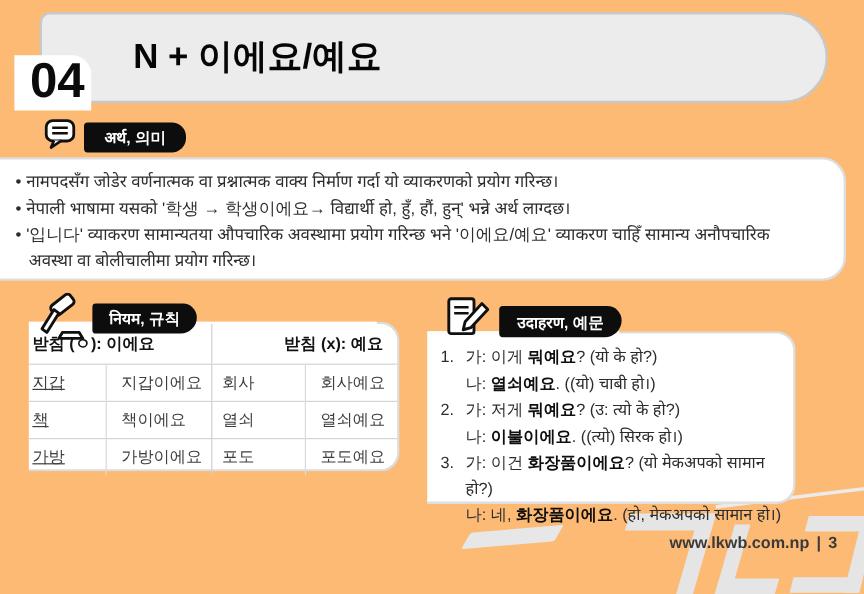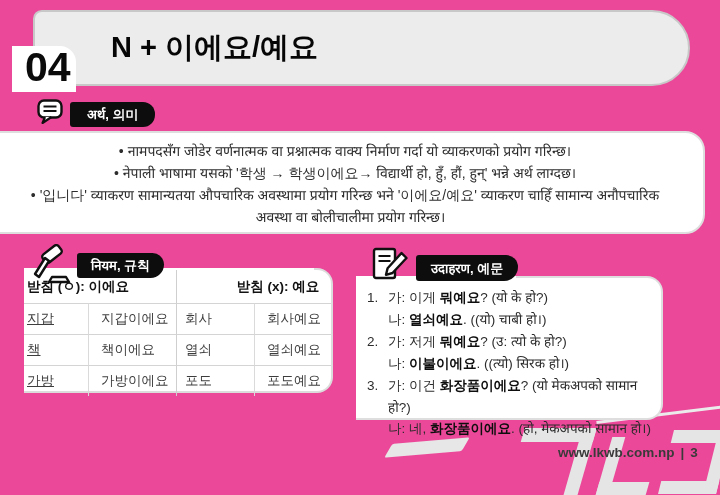--- a/index.html
+++ b/index.html
@@ -1,16 +1,16 @@
 <!DOCTYPE html>
 <html><head>
 <meta charset="utf-8">
 <style>
   html,body{margin:0;padding:0;background:#fff;}
-  #page{position:relative;width:720px;height:495px;background:#ec4899;overflow:hidden;
+  #page{position:relative;width:720px;height:495px;background:#fdba74;overflow:hidden;
         font-family:"Liberation Sans","DejaVu Sans",sans-serif;color:#222;}
 
   
   .banner{position:absolute;left:33px;top:10px;width:657px;height:76px;box-sizing:border-box;
           background:#ececec;border:2.5px solid #c8c8c8;border-radius:10px 44px 44px 10px;z-index:1;}
   .notch{position:absolute;left:12px;top:46px;width:64px;height:46px;background:#fff;
          border-radius:0 16px 0 0;z-index:2;}
   .lesson-num{position:absolute;left:25px;top:47px;z-index:3;font-size:41px;font-weight:bold;
               color:#0b0b0b;line-height:1;}
   .page-title{position:absolute;left:111px;top:28px;z-index:3;font-size:29px;font-weight:bold;color:#060606;}
@@ -23,21 +23,21 @@
   .badge-examples{left:416px;top:255px;height:26px;padding:0 15px;border-radius:3px 12px 14px 3px;}
   .icon{position:absolute;z-index:4;line-height:0;}
   .icon-meaning{left:37px;top:99px;}
   .icon-rules{left:30px;top:244px;}
   .icon-examples{left:372px;top:247px;}
 
   
   .meaning-box{position:absolute;left:-22px;top:131px;width:727px;height:103px;box-sizing:border-box;
                background:#fff;border:2.5px solid #dedede;border-radius:20px;z-index:1;
                padding:7px 26px 0 33px;}
-  .bullet-item{font-size:14px;line-height:22px;color:#2d2d2d;padding-left:11px;text-indent:-11px;text-align:center;}
+  .bullet-item{font-size:14px;line-height:22px;color:#2d2d2d;padding-left:11px;text-indent:-11px;}
 
   
   .rules-box{position:absolute;left:24px;top:268px;width:309px;height:125px;box-sizing:border-box;
              border:2px solid #dcdcdc;border-left:none;border-radius:0 16px 16px 0;z-index:1;background:#fff;}
   .rules-top-mask{position:absolute;top:-2px;left:0;width:290px;height:2px;background:#fff;}
   .rules-grid{display:grid;grid-template-columns:64px 88px 78px 77px;}
   .rg-h{height:33px;line-height:33px;font-weight:bold;font-size:13.5px;color:#121212;white-space:nowrap;overflow:hidden;padding-left:48px;}
   .rg-h1{grid-column:1/3;padding-left:3px;}
   .rg-h2{grid-column:3/5;text-align:center;border-left:1.5px solid #cfcfcf;}
   .rg-c{height:30px;line-height:29px;font-size:13.5px;color:#3e3e3e;border-top:1.5px solid #d4d4d4;

